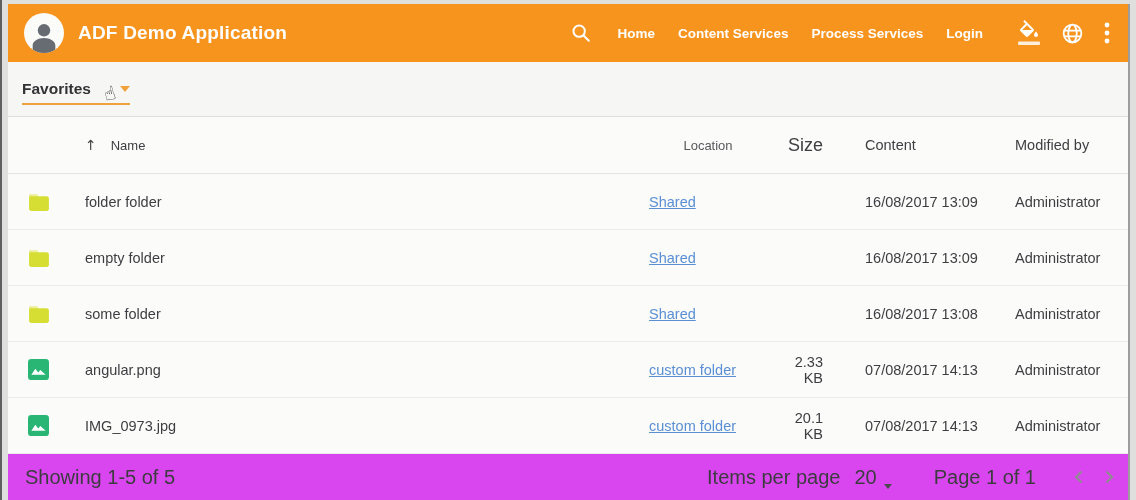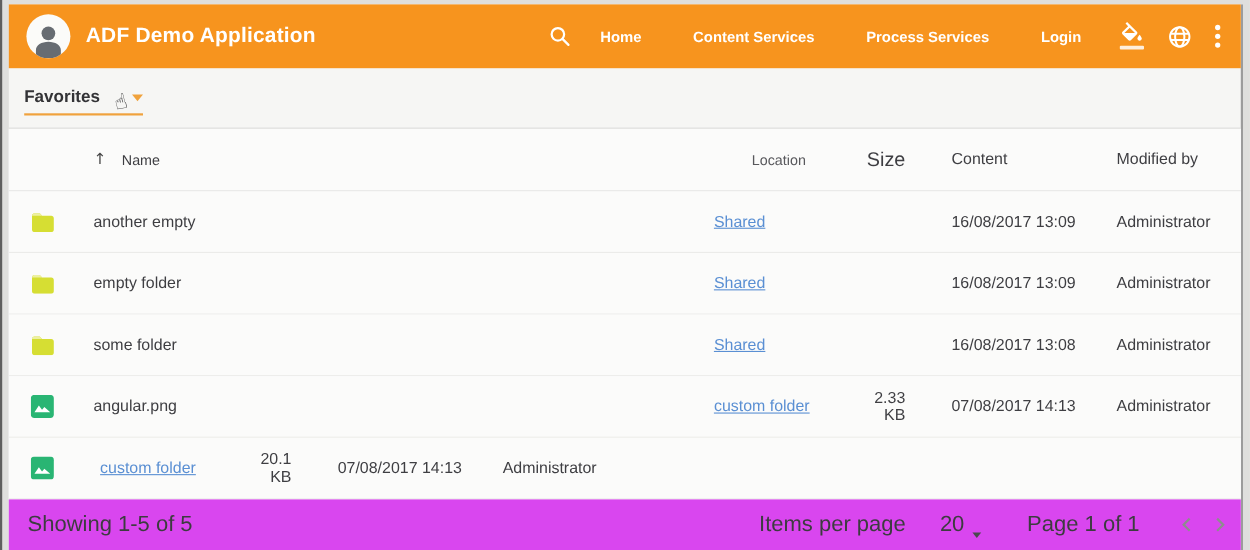--- a/index.html
+++ b/index.html
@@ -11,21 +11,21 @@
     background:#f6f6f4; border-right:2px solid #9c9c9c; display:flex; flex-direction:column; }
 
   
   .topbar { height:58px; flex:0 0 58px; background:var(--accent,#f7941e);
     display:flex; align-items:center; padding:0 18px 0 16px; color:#fff; }
   .avatar { width:40px; height:40px; border-radius:50%; background:#fbfbf9;
     margin-right:14px; overflow:hidden; display:flex; align-items:flex-end; justify-content:center; }
   .app-title { font-size:19px; font-weight:bold; letter-spacing:.2px; }
   .topbar-spacer { flex:1; }
   .search-btn { margin-right:26px; display:flex; cursor:pointer; }
-  .nav { display:flex; align-items:center; gap:47px; margin-right:34px;text-align:center; }
+  .nav { display:flex; align-items:center; gap:23px; margin-right:34px;text-align:center; }
   .nav-item { font-size:13.5px; font-weight:bold; cursor:pointer; white-space:nowrap; }
   .topbar-icons { display:flex; align-items:center; gap:20px; }
   .icon-btn { display:flex; cursor:pointer; }
 
   
   .tabbar { height:55px; flex:0 0 55px; position:relative; border-bottom:1px solid #dddddb; }
   .tab { position:absolute; left:14px; top:13px; width:108px; height:30px;
     display:flex; align-items:center; justify-content:space-between;
     border-bottom:2px solid var(--tab-underline,#f0a23c); cursor:pointer; }
   .tab-label { font-size:15.5px; font-weight:bold; color:#333336; }
@@ -50,21 +50,21 @@
   .thead .cell-loc { text-align:center; padding-left:0; font-size:13px; }
   .thead .cell-size { font-size:18px; }
   .th-name { display:flex; align-items:center; gap:14px; font-size:13px; cursor:pointer; }
   .sort-arrow { font-size:14px; color:#444; font-family:"DejaVu Sans",sans-serif; }
   .loc-link { color:var(--link,#5a8fd3); text-decoration:underline; cursor:pointer; }
 
   
   .pagination { flex:1 1 auto; display:flex; align-items:center; padding:0 4px 0 17px;
     font-size:20px; color:#3c3c3f; background:#d946ef; }
   .pag-spacer { flex:1; }
-  .ipp { display:flex; align-items:center; gap:25px; }
+  .ipp { display:flex; align-items:center; gap:8px; }
   .ipp-value { display:flex; align-items:flex-end; gap:7px; cursor:pointer; margin-left:6px; }
   .caret-small { width:0; height:0; border-left:4.5px solid transparent;
     border-right:4.5px solid transparent; border-top:5px solid #4a4a4e; }
   .page-status { margin:0 28px 0 42px; }
   .chev { width:30px; height:30px; display:flex; align-items:center; justify-content:center; cursor:pointer; }
 
   svg { display:block; }
 </style>
 </head>
 <body>
@@ -144,21 +144,21 @@
       </div>
       <div id="table-body">
           <div class="trow">
     <div class="cell-icon">
       <svg width="22" height="18" viewBox="0 0 24 20">
         <path d="M1 3.5C1 2.1 2.1 1 3.5 1h5.3l2.4 2.6h9.3c1.4 0 2.5 1.1 2.5 2.5v11.4c0 1.4-1.1 2.5-2.5 2.5h-17C2.1 20 1 18.9 1 17.5V3.5z" fill="#d6de33"></path>
         <path d="M1 3.5C1 2.1 2.1 1 3.5 1h5.3l2.4 2.6H1V3.5z" fill="#edf0a2"></path>
       </svg>
 
     </div>
-    <div class="cell-name"><span>another empty</span></div>
+    <div class="cell-name"><span>folder folder</span></div>
     <div class="cell-loc"><span class="loc-link">Shared</span></div>
     <div class="cell-size"></div>
     <div class="cell-mod">16/08/2017 13:09</div>
     <div class="cell-modby">Administrator</div>
   </div>
           <div class="trow">
     <div class="cell-icon">
       <svg width="22" height="18" viewBox="0 0 24 20">
         <path d="M1 3.5C1 2.1 2.1 1 3.5 1h5.3l2.4 2.6h9.3c1.4 0 2.5 1.1 2.5 2.5v11.4c0 1.4-1.1 2.5-2.5 2.5h-17C2.1 20 1 18.9 1 17.5V3.5z" fill="#d6de33"></path>
         <path d="M1 3.5C1 2.1 2.1 1 3.5 1h5.3l2.4 2.6H1V3.5z" fill="#edf0a2"></path>
@@ -200,20 +200,21 @@
     <div class="cell-modby">Administrator</div>
   </div>
           <div class="trow">
     <div class="cell-icon">
 
       <svg width="21" height="21" viewBox="0 0 22 22">
         <rect width="22" height="22" rx="3.5" fill="#29b573"></rect>
         <path d="M3.5 16.5l4.2-6.3 3 4 2.2-2.6 5.6 4.9z" fill="#ffffff"></path>
       </svg>
     </div>
+    <div class="cell-name"><span>IMG_0973.jpg</span></div>
     <div class="cell-loc"><span class="loc-link">custom folder</span></div>
     <div class="cell-size">20.1 KB</div>
     <div class="cell-mod">07/08/2017 14:13</div>
     <div class="cell-modby">Administrator</div>
   </div>
         </div>
     </div>
 
     <div class="pagination">
       <span>Showing 1-5 of 5</span>

